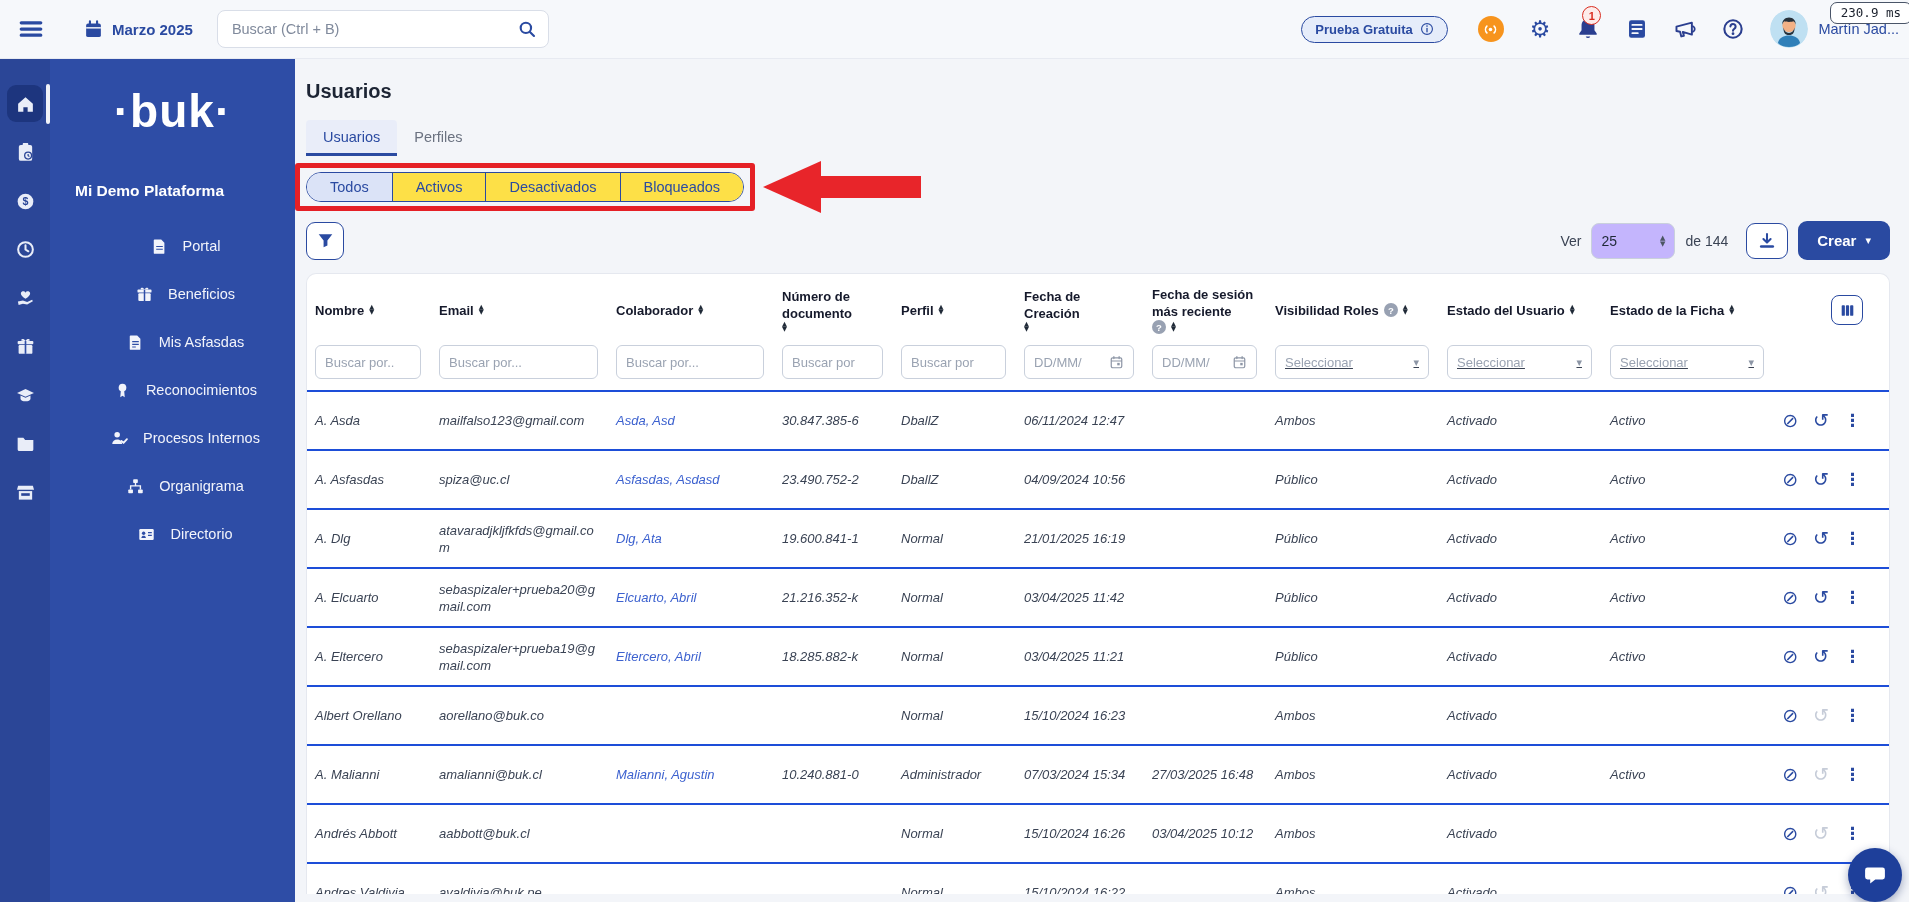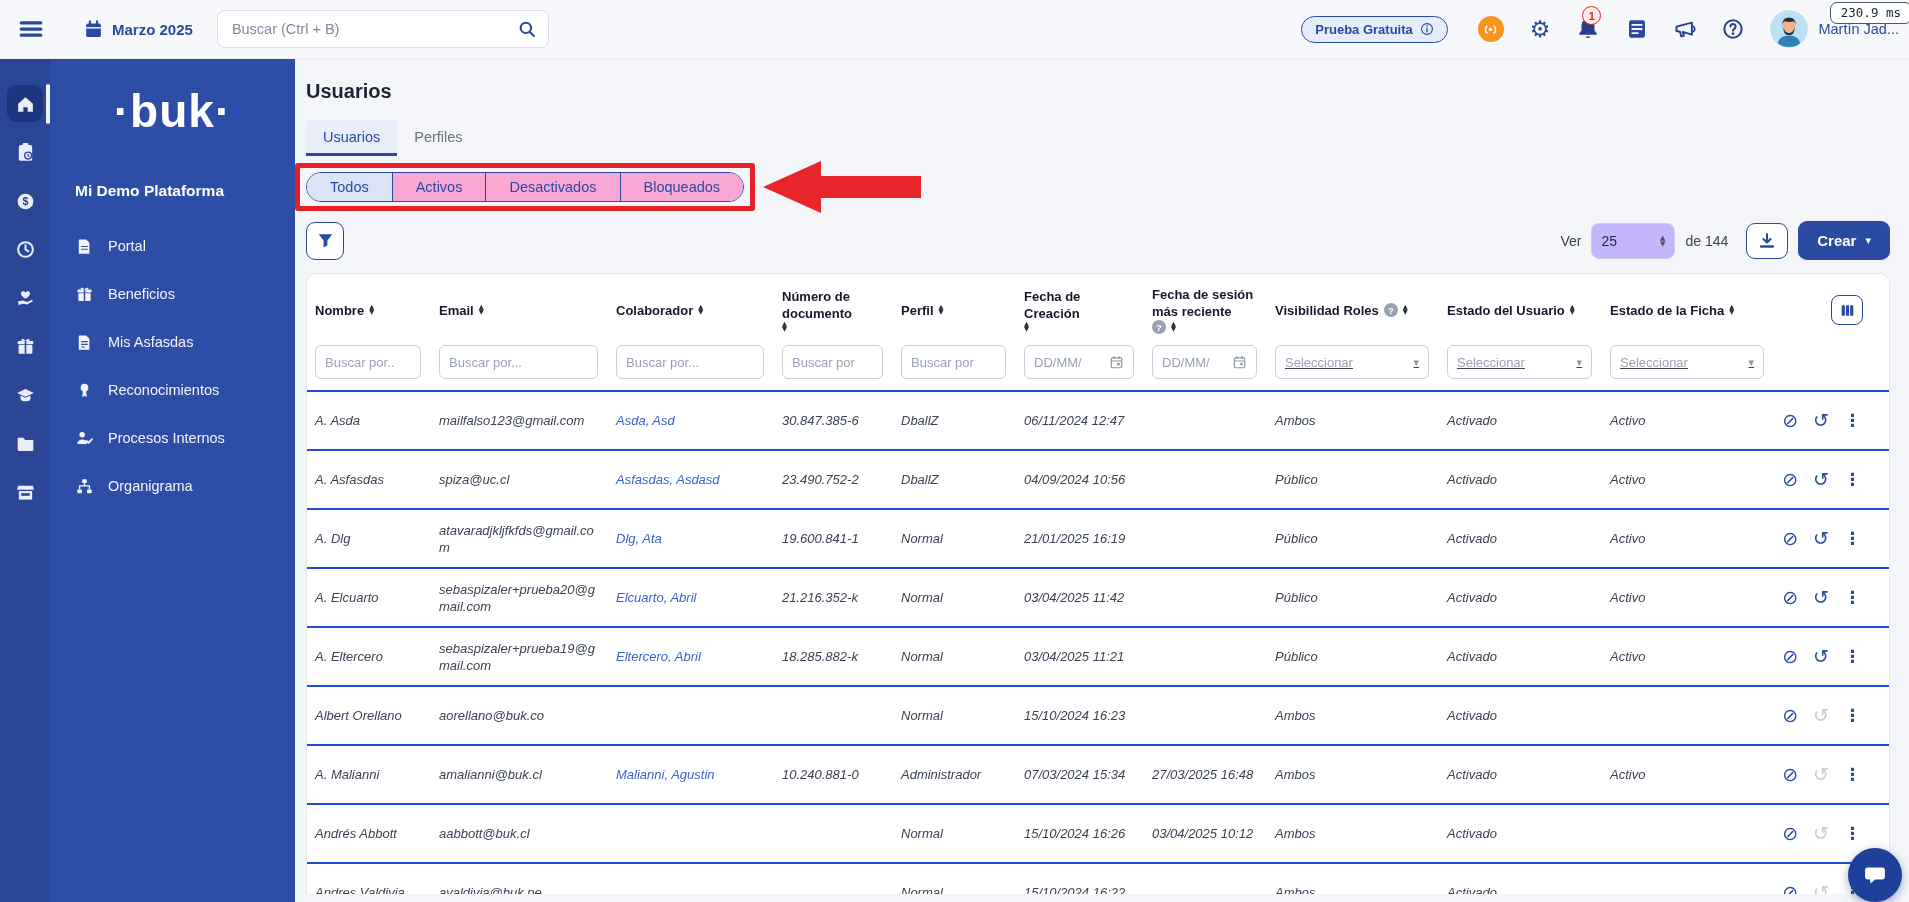--- a/index.html
+++ b/index.html
@@ -36,34 +36,34 @@
   .rail{position:fixed;top:58px;left:0;bottom:0;width:50px;background:#2b4697;z-index:20;display:flex;flex-direction:column;align-items:center;padding-top:22px;}
   .rail-item{position:relative;width:50px;height:48.5px;display:flex;align-items:center;justify-content:center;color:#e9edf8;cursor:pointer;}
   .rail-item .rail-ic{width:19px;height:19px;display:flex;align-items:center;justify-content:center;}
   .rail-item.active .tile{position:absolute;left:7px;top:5px;width:36px;height:37px;background:#1d357e;border-radius:9px;}
   .rail-item.active .rail-ic{position:relative;z-index:1;}
   .rail-bar{position:absolute;right:0;top:4px;width:4px;height:40px;background:#f1f3f8;border-radius:3px;}
   .smenu{position:fixed;top:58px;left:50px;bottom:0;width:245px;background:#2e4da6;z-index:20;color:#fff;}
   .logo{margin-top:26px;text-align:center;font-size:46px;font-weight:700;letter-spacing:1px;color:#fff;}
   .company{margin-top:44px;padding-left:25px;font-size:15.5px;font-weight:700;color:#fff;}
   .nav{margin-top:22px;}
-  .nav-item{height:48px;display:flex;align-items:center;gap:15px;padding-left:26px;font-size:14.5px;color:#f2f4fb;cursor:pointer;}
+  .nav-item{height:48px;display:flex;align-items:center;gap:15px;padding-left:26px;font-size:14.5px;color:#f2f4fb;cursor:pointer;justify-content:center;}
   .nav-ic{width:17px;height:17px;color:#f2f4fb;display:flex;align-items:center;justify-content:center;}
 
   
   .main{position:absolute;top:58px;left:295px;width:1614px;}
   .page-title{margin:22px 0 0 11px;font-size:20px;font-weight:700;color:#1c2434;}
   .tabs{display:flex;margin:17px 0 0 11px;}
   .tab{padding:9px 17px 8px;font-size:14.5px;color:#6b7280;cursor:pointer;border-bottom:3px solid transparent;border-radius:4px 4px 0 0;}
   .tab.active{color:#2a4aa1;background:#e9edf9;border-bottom-color:#2a4aa1;font-weight:400;}
 
   .annot-row{display:flex;align-items:center;margin:5px 0 0 0;}
   .red-box{margin-left:0;border:5px solid #e52026;border-radius:3px;padding:4px 6px;background:transparent;}
   .seg-group{display:inline-flex;border:1.5px solid #2a4aa1;border-radius:17px;overflow:hidden;background:#fff;}
-  .seg{appearance:none;border:none;background:#f9a8d4;border-left:1.5px solid #2a4aa1;padding:6px 23px;font-size:14.5px;color:#2a4aa1;font-family:"Liberation Sans",sans-serif;cursor:pointer;}
+  .seg{appearance:none;border:none;background:#fde047;border-left:1.5px solid #2a4aa1;padding:6px 23px;font-size:14.5px;color:#2a4aa1;font-family:"Liberation Sans",sans-serif;cursor:pointer;}
   .seg:first-child{border-left:none;}
   .seg.active{background:#dbe3f7;}
   .red-arrow{position:relative;width:160px;height:52px;margin-left:8px;flex:0 0 auto;}
   .red-arrow .head{position:absolute;left:0;top:0;width:0;height:0;border-top:26px solid transparent;border-bottom:26px solid transparent;border-right:58px solid #e8252a;}
   .red-arrow .shaft{position:absolute;left:54px;top:15px;right:2px;height:22px;background:#e8252a;}
 
   .toolbar{display:flex;align-items:center;margin:8px 19px 0 11px;}
   .funnel-btn{width:38px;height:38px;border:1.6px solid #2a4aa1;border-radius:9px;background:#fff;display:flex;align-items:center;justify-content:center;color:#2a4aa1;cursor:pointer;}
   .funnel-btn svg{width:17px;height:17px;}
   .tool-right{margin-left:auto;display:flex;align-items:center;gap:10px;}
@@ -339,20 +339,31 @@
         <span class="nav-ic">
           <svg viewBox="0 0 16 16" fill="currentColor">
             <rect x="5.8" y="1.2" width="4.4" height="3.6" rx="0.7"></rect>
             <rect x="1.2" y="10.8" width="4.4" height="3.6" rx="0.7"></rect>
             <rect x="10.4" y="10.8" width="4.4" height="3.6" rx="0.7"></rect>
             <path d="M8 4.8v2.6M3.4 10.8V7.4h9.2v3.4" stroke="currentColor" stroke-width="1.3" fill="none"></path>
           </svg>
         </span>
         <span class="nav-label">Organigrama</span>
       </div>
+      <div class="nav-item">
+        <span class="nav-ic">
+          <svg viewBox="0 0 16 16" fill="currentColor">
+            <rect x="1.2" y="2.8" width="13.6" height="10.4" rx="1.1"></rect>
+            <circle cx="5.3" cy="6.8" r="1.6" fill="#2e4da6"></circle>
+            <path d="M3.1 11.2c.3-1.4 1.1-2 2.2-2s1.9.6 2.2 2z" fill="#2e4da6"></path>
+            <path d="M9.4 6.2h3.6M9.4 8.8h3.6" stroke="#2e4da6" stroke-width="1.1"></path>
+          </svg>
+        </span>
+        <span class="nav-label">Directorio</span>
+      </div>
     </div>
 </div>
 
 <div class="main">
   <div class="page-title">Usuarios</div>
   <div class="tabs" id="tabs">
       <div class="tab active">Usuarios</div>
       <div class="tab">Perfiles</div>
     </div>
 

